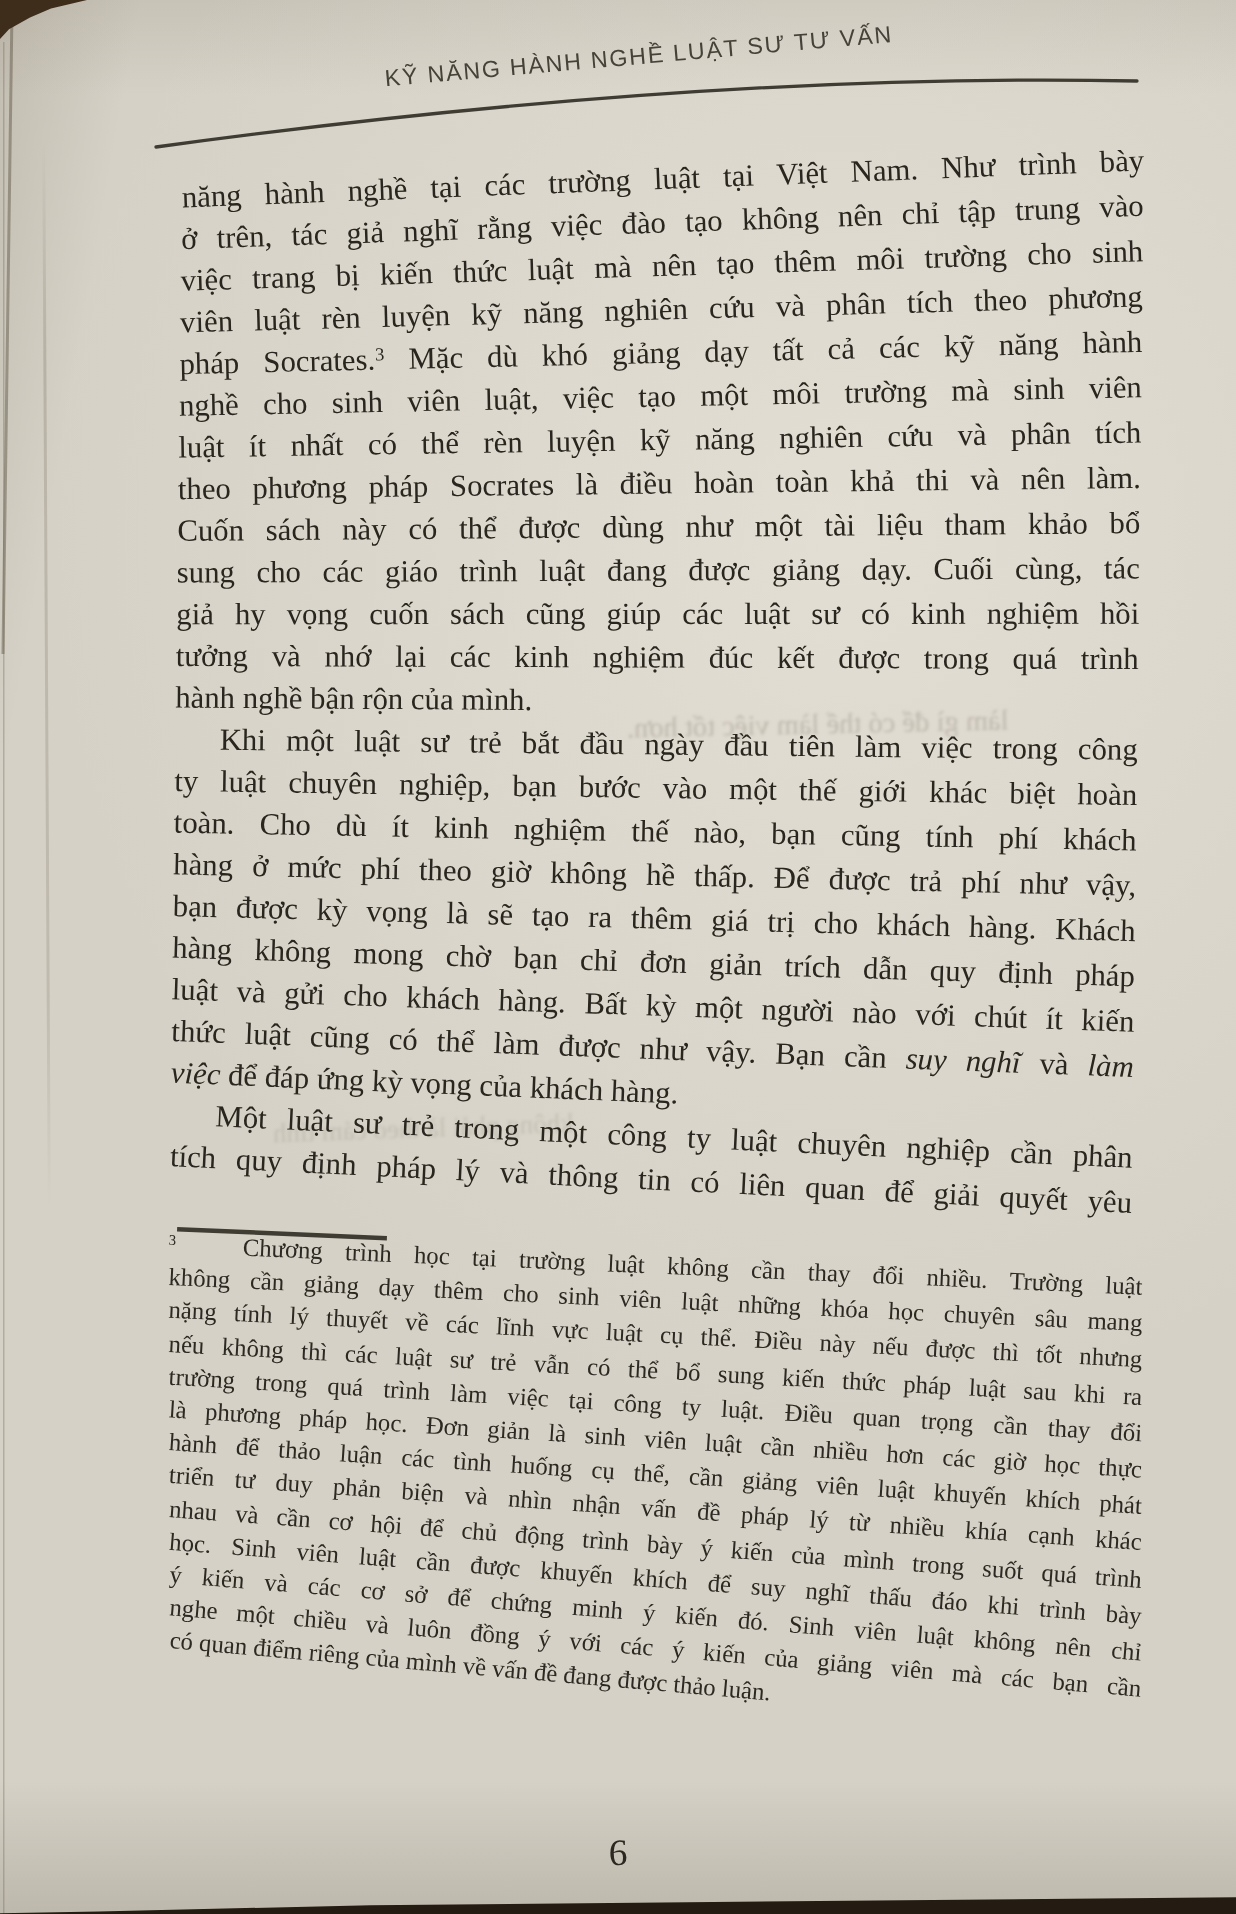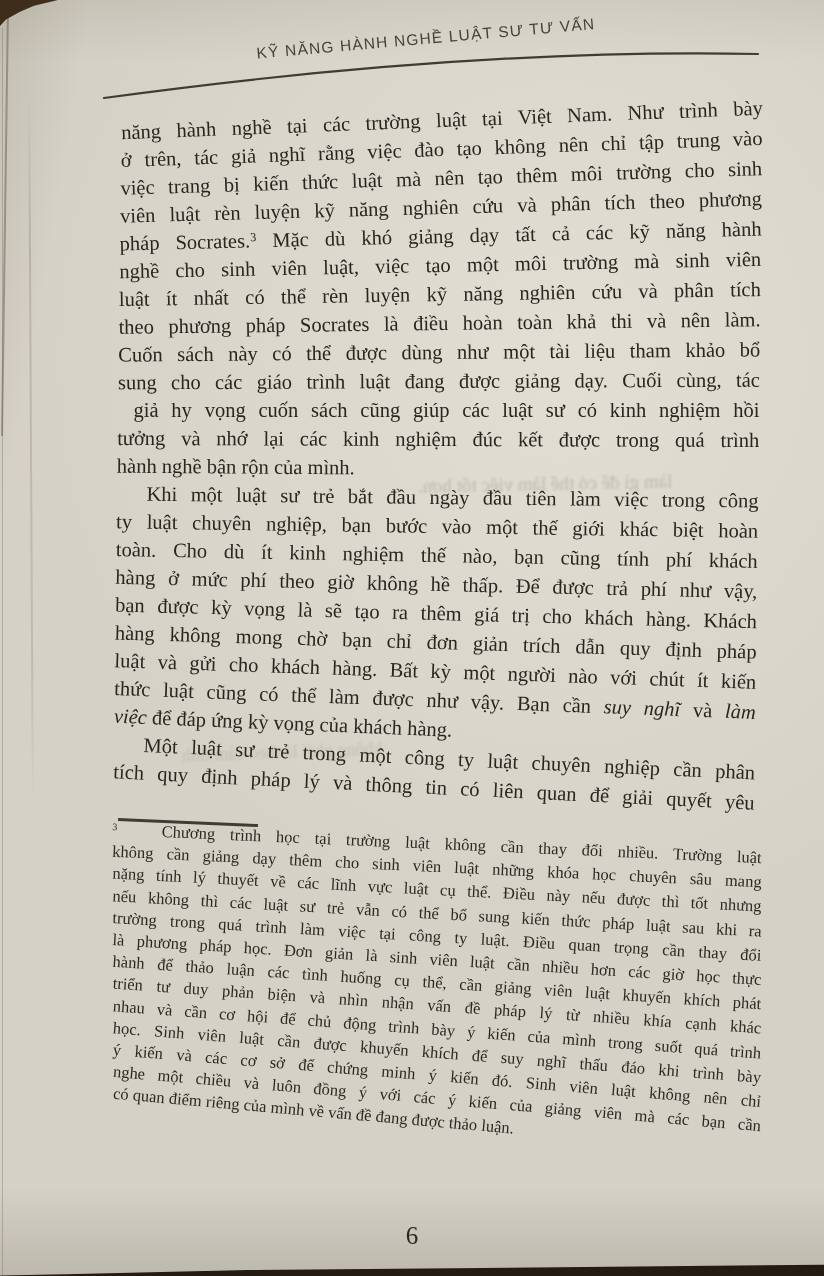--- a/index.html
+++ b/index.html
@@ -98,21 +98,21 @@
       <div class="line" style="transform: translateX(5px) rotate(-2.2deg);">năng hành nghề tại các trường luật tại Việt Nam. Như trình bày</div>
       <div class="line" style="transform: translateX(4.65217px) rotate(-1.98261deg);">ở trên, tác giả nghĩ rằng việc đào tạo không nên chỉ tập trung vào</div>
       <div class="line" style="transform: translateX(4.30435px) rotate(-1.76522deg);">việc trang bị kiến thức luật mà nên tạo thêm môi trường cho sinh</div>
       <div class="line" style="transform: translateX(3.95652px) rotate(-1.54783deg);">viên luật rèn luyện kỹ năng nghiên cứu và phân tích theo phương</div>
       <div class="line" style="transform: translateX(3.6087px) rotate(-1.33043deg);">pháp Socrates.<sup>3</sup> Mặc dù khó giảng dạy tất cả các kỹ năng hành</div>
       <div class="line" style="transform: translateX(3.26087px) rotate(-1.11304deg);">nghề cho sinh viên luật, việc tạo một môi trường mà sinh viên</div>
       <div class="line" style="transform: translateX(2.91304px) rotate(-0.895652deg);">luật ít nhất có thể rèn luyện kỹ năng nghiên cứu và phân tích</div>
       <div class="line" style="transform: translateX(2.56522px) rotate(-0.678261deg);">theo phương pháp Socrates là điều hoàn toàn khả thi và nên làm.</div>
       <div class="line" style="transform: translateX(2.21739px) rotate(-0.46087deg);">Cuốn sách này có thể được dùng như một tài liệu tham khảo bổ</div>
       <div class="line" style="transform: translateX(1.86957px) rotate(-0.243478deg);">sung cho các giáo trình luật đang được giảng dạy. Cuối cùng, tác</div>
-      <div class="line" style="transform: translateX(1.52174px) rotate(-0.0260869deg); margin-left: 16px;">giả hy vọng cuốn sách cũng giúp các luật sư có kinh nghiệm hồi</div>
+      <div class="line" style="transform: translateX(1.52174px) rotate(-0.0260869deg);">giả hy vọng cuốn sách cũng giúp các luật sư có kinh nghiệm hồi</div>
       <div class="line" style="transform: translateX(1.17391px) rotate(0.191304deg);">tưởng và nhớ lại các kinh nghiệm đúc kết được trong quá trình</div>
       <div class="line para-end" style="transform: translateX(0.826087px) rotate(0.408696deg);">hành nghề bận rộn của mình.</div>
       <div class="line indent" style="transform: translateX(0.478261px) rotate(0.626087deg);">Khi một luật sư trẻ bắt đầu ngày đầu tiên làm việc trong công</div>
       <div class="line" style="transform: translateX(0.130435px) rotate(0.843478deg);">ty luật chuyên nghiệp, bạn bước vào một thế giới khác biệt hoàn</div>
       <div class="line" style="transform: translateX(-0.217391px) rotate(1.06087deg);">toàn. Cho dù ít kinh nghiệm thế nào, bạn cũng tính phí khách</div>
       <div class="line" style="transform: translateX(-0.565217px) rotate(1.27826deg);">hàng ở mức phí theo giờ không hề thấp. Để được trả phí như vậy,</div>
       <div class="line" style="transform: translateX(-0.913043px) rotate(1.49565deg);">bạn được kỳ vọng là sẽ tạo ra thêm giá trị cho khách hàng. Khách</div>
       <div class="line" style="transform: translateX(-1.26087px) rotate(1.71304deg);">hàng không mong chờ bạn chỉ đơn giản trích dẫn quy định pháp</div>
       <div class="line" style="transform: translateX(-1.6087px) rotate(1.93043deg);">luật và gửi cho khách hàng. Bất kỳ một người nào với chút ít kiến</div>
       <div class="line" style="transform: translateX(-1.95652px) rotate(2.14783deg);">thức luật cũng có thể làm được như vậy. Bạn cần <em>suy nghĩ</em> và <em>làm</em></div>

